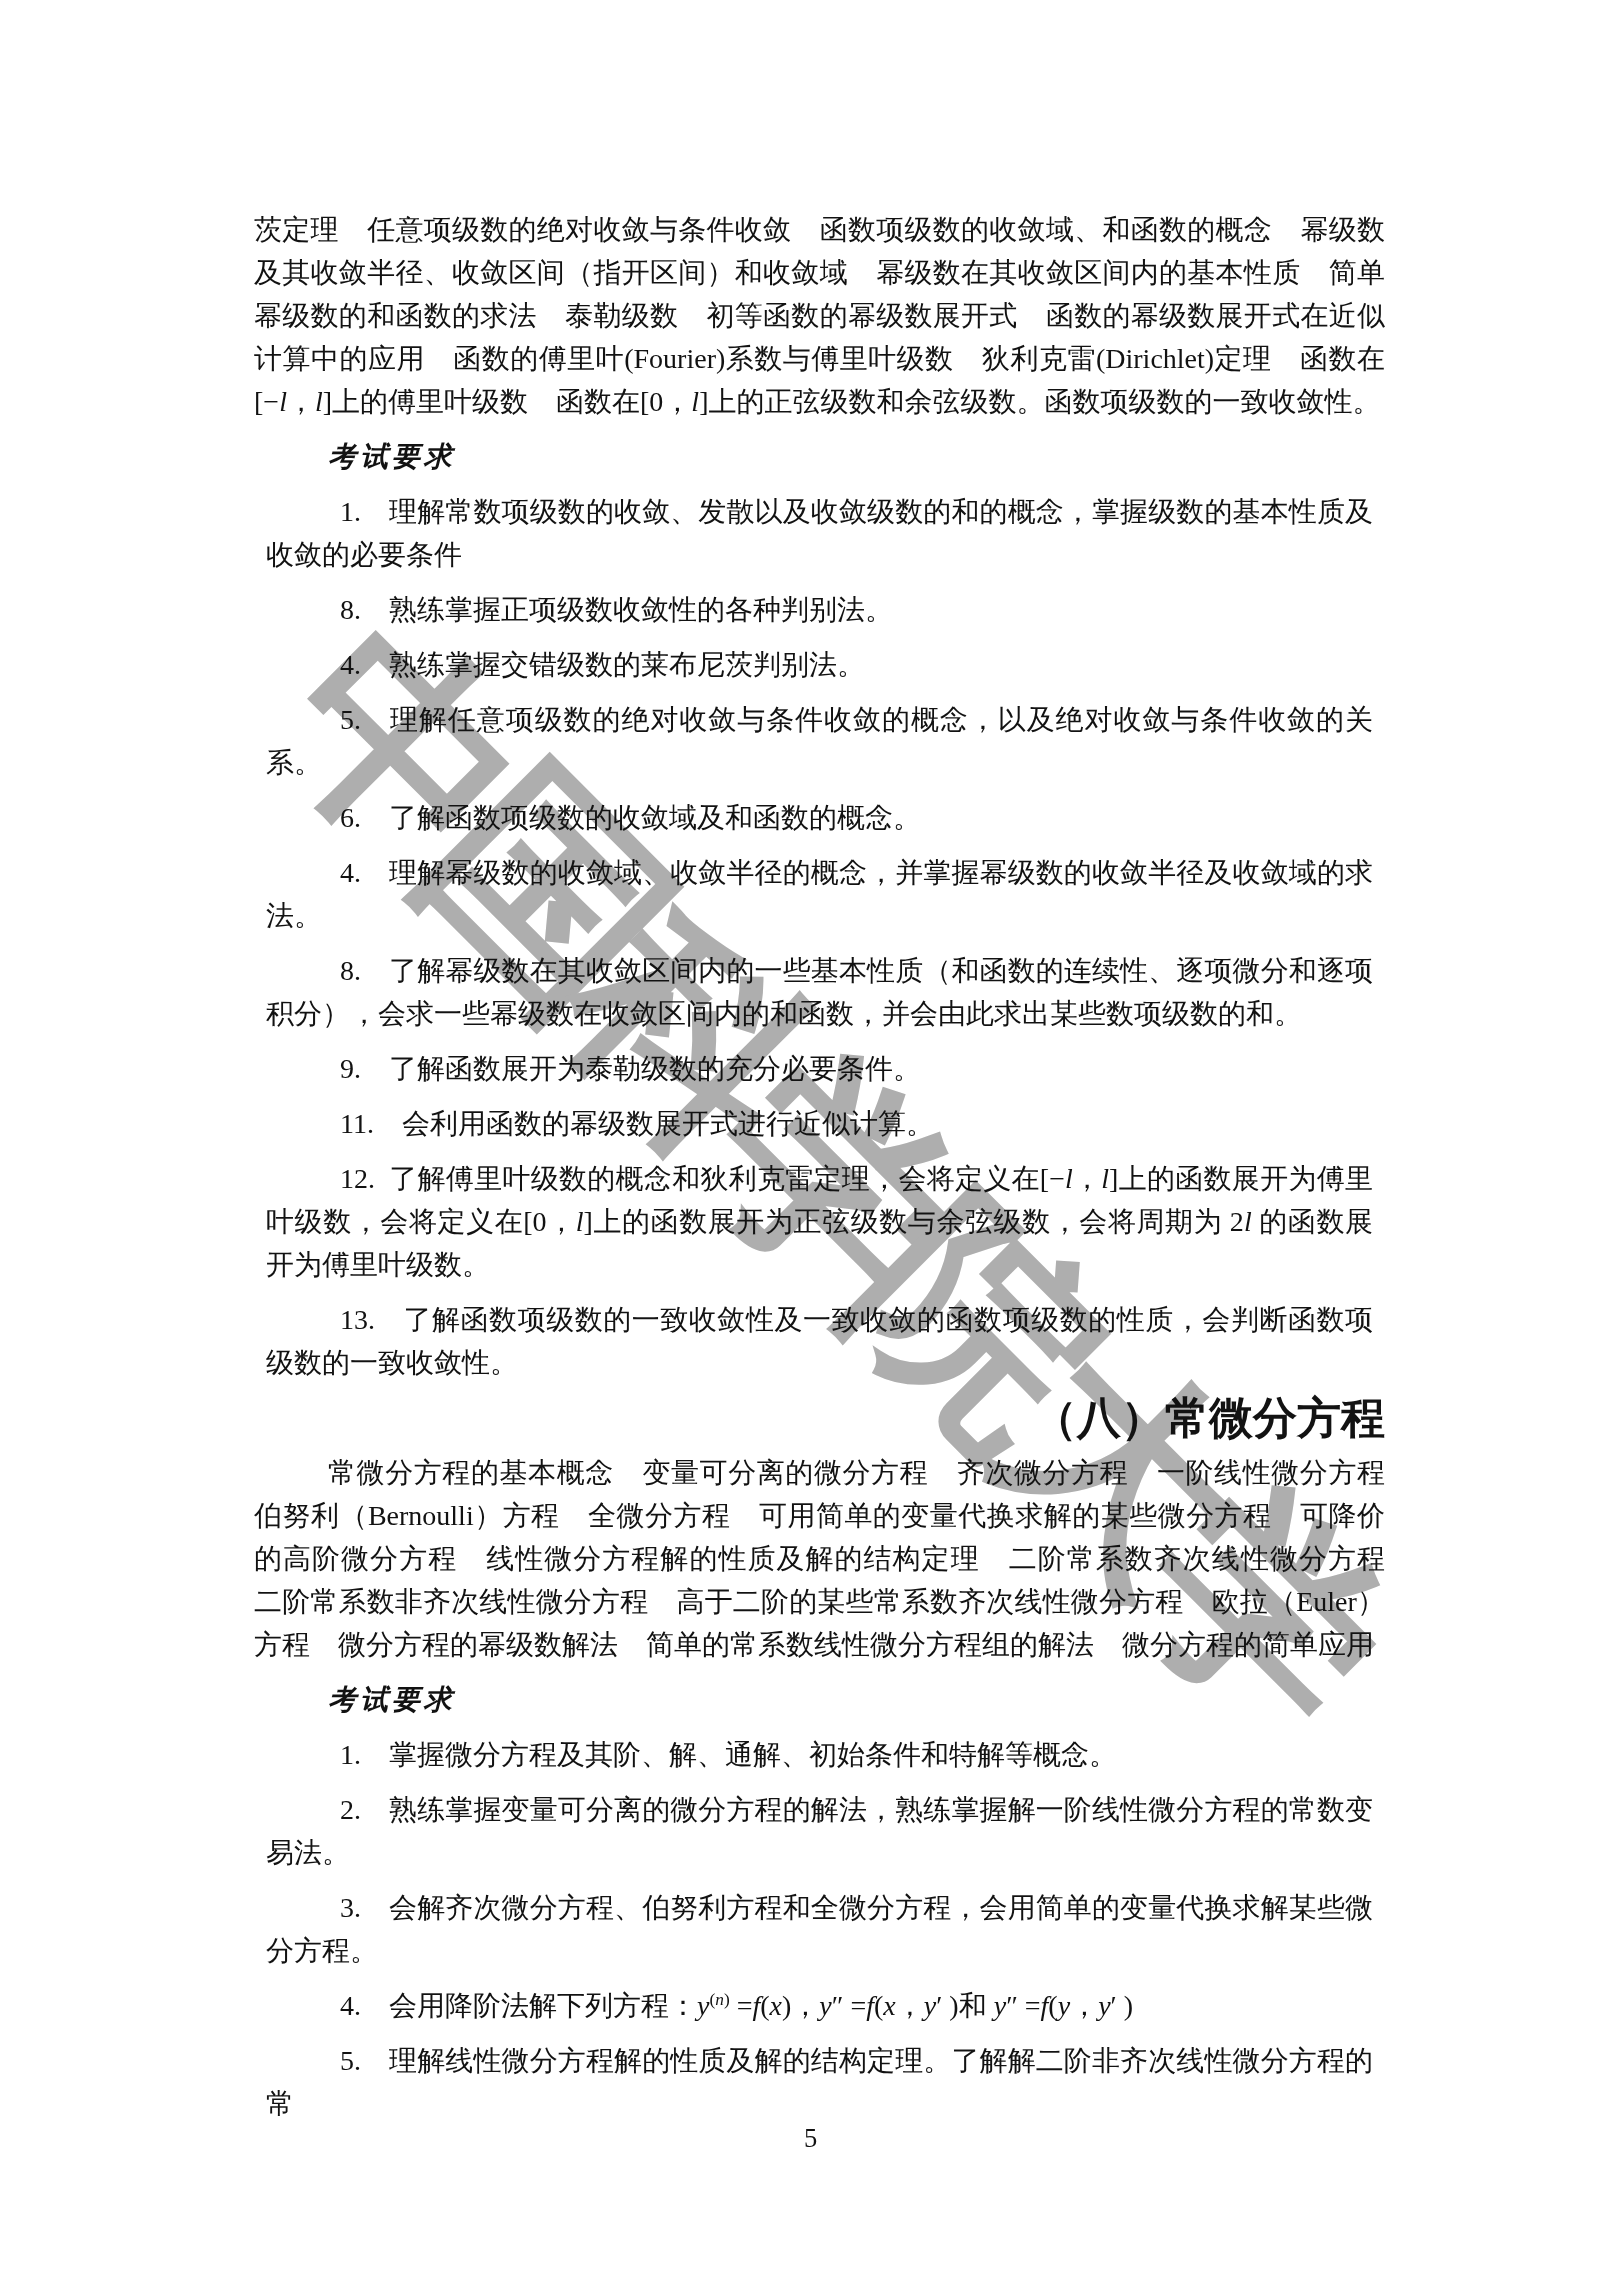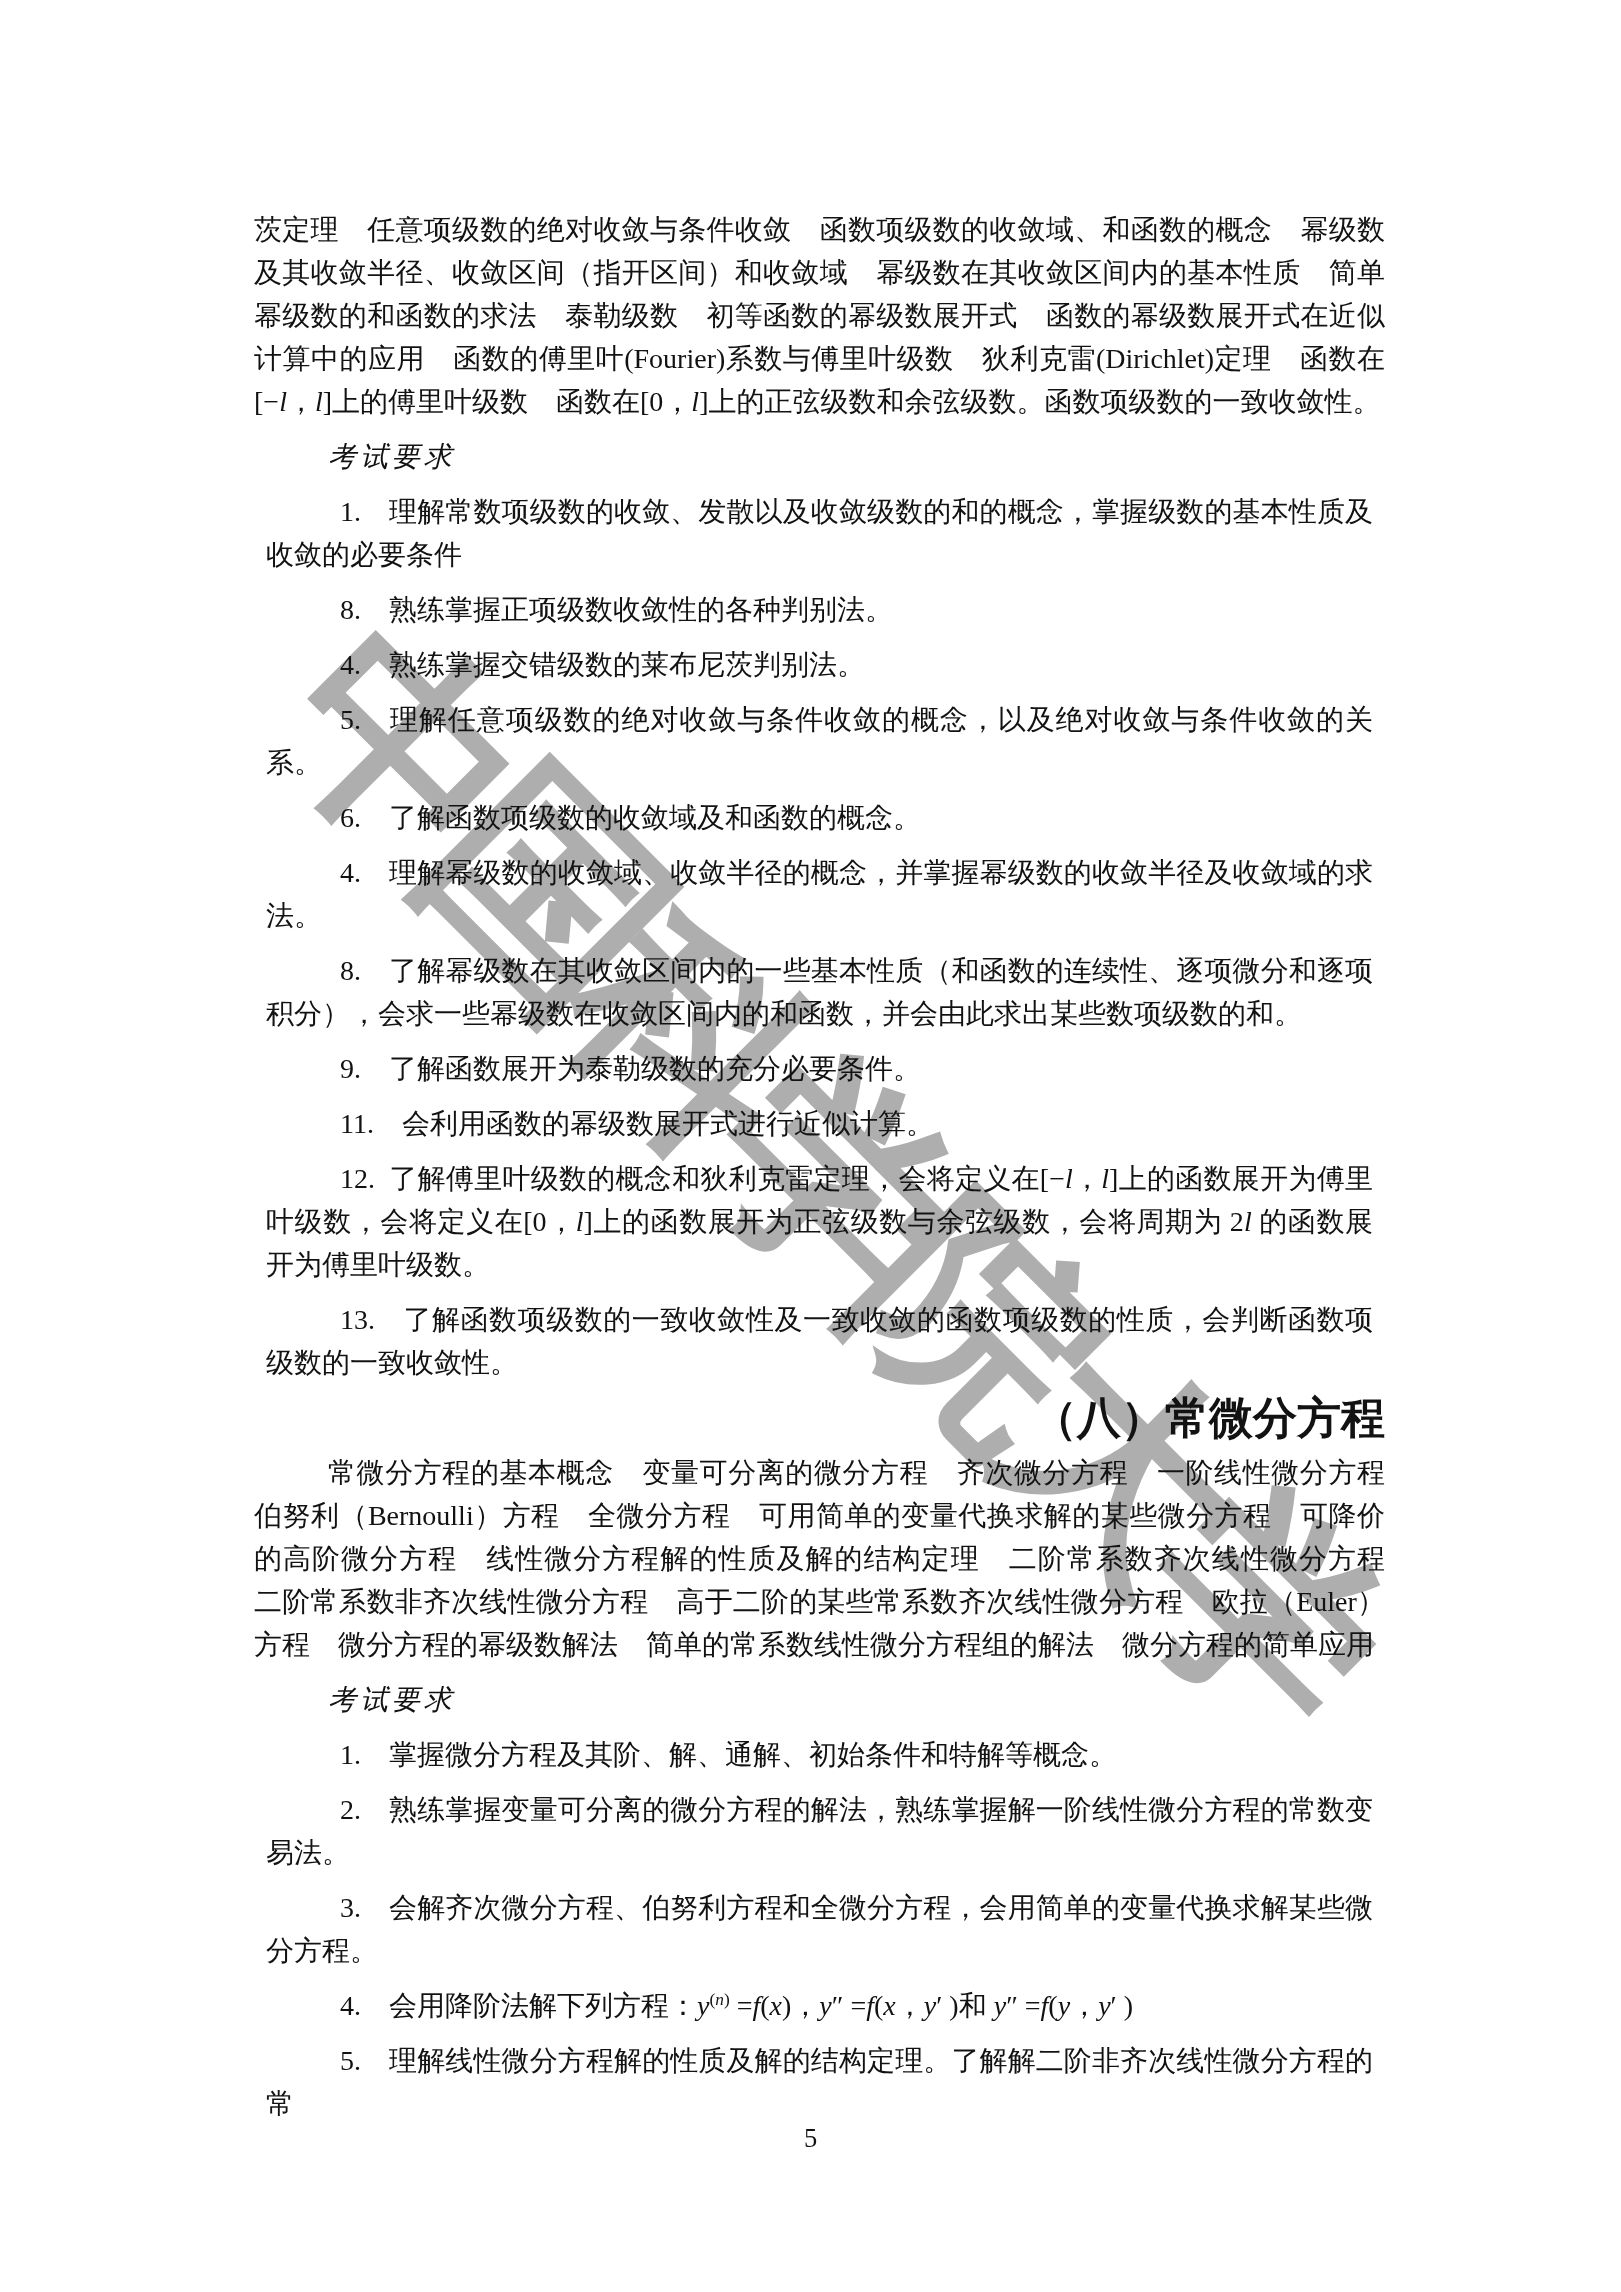--- a/index.html
+++ b/index.html
@@ -39,20 +39,21 @@
   }
   .content p, .content h2, .content div { margin: 12px; padding: 0; }
   .para { text-indent: 0; }
   .para.indent { text-indent: 74px; }
   .item { text-indent: 74px; }
   .kai-label {
     text-indent: 74px;
     font-style: italic;         
     letter-spacing: 3.9px;
     margin-top: 15.7px;
+    font-weight: bold;
   }
   .section-heading {
     margin-top: 49px;
     font-family: "Liberation Sans", "DejaVu Sans", sans-serif; 
     font-weight: bold;
     font-size: 44px;
     line-height: 43px;
     text-align: right;
   }
   .content-label { margin-top: 21.6px; }

